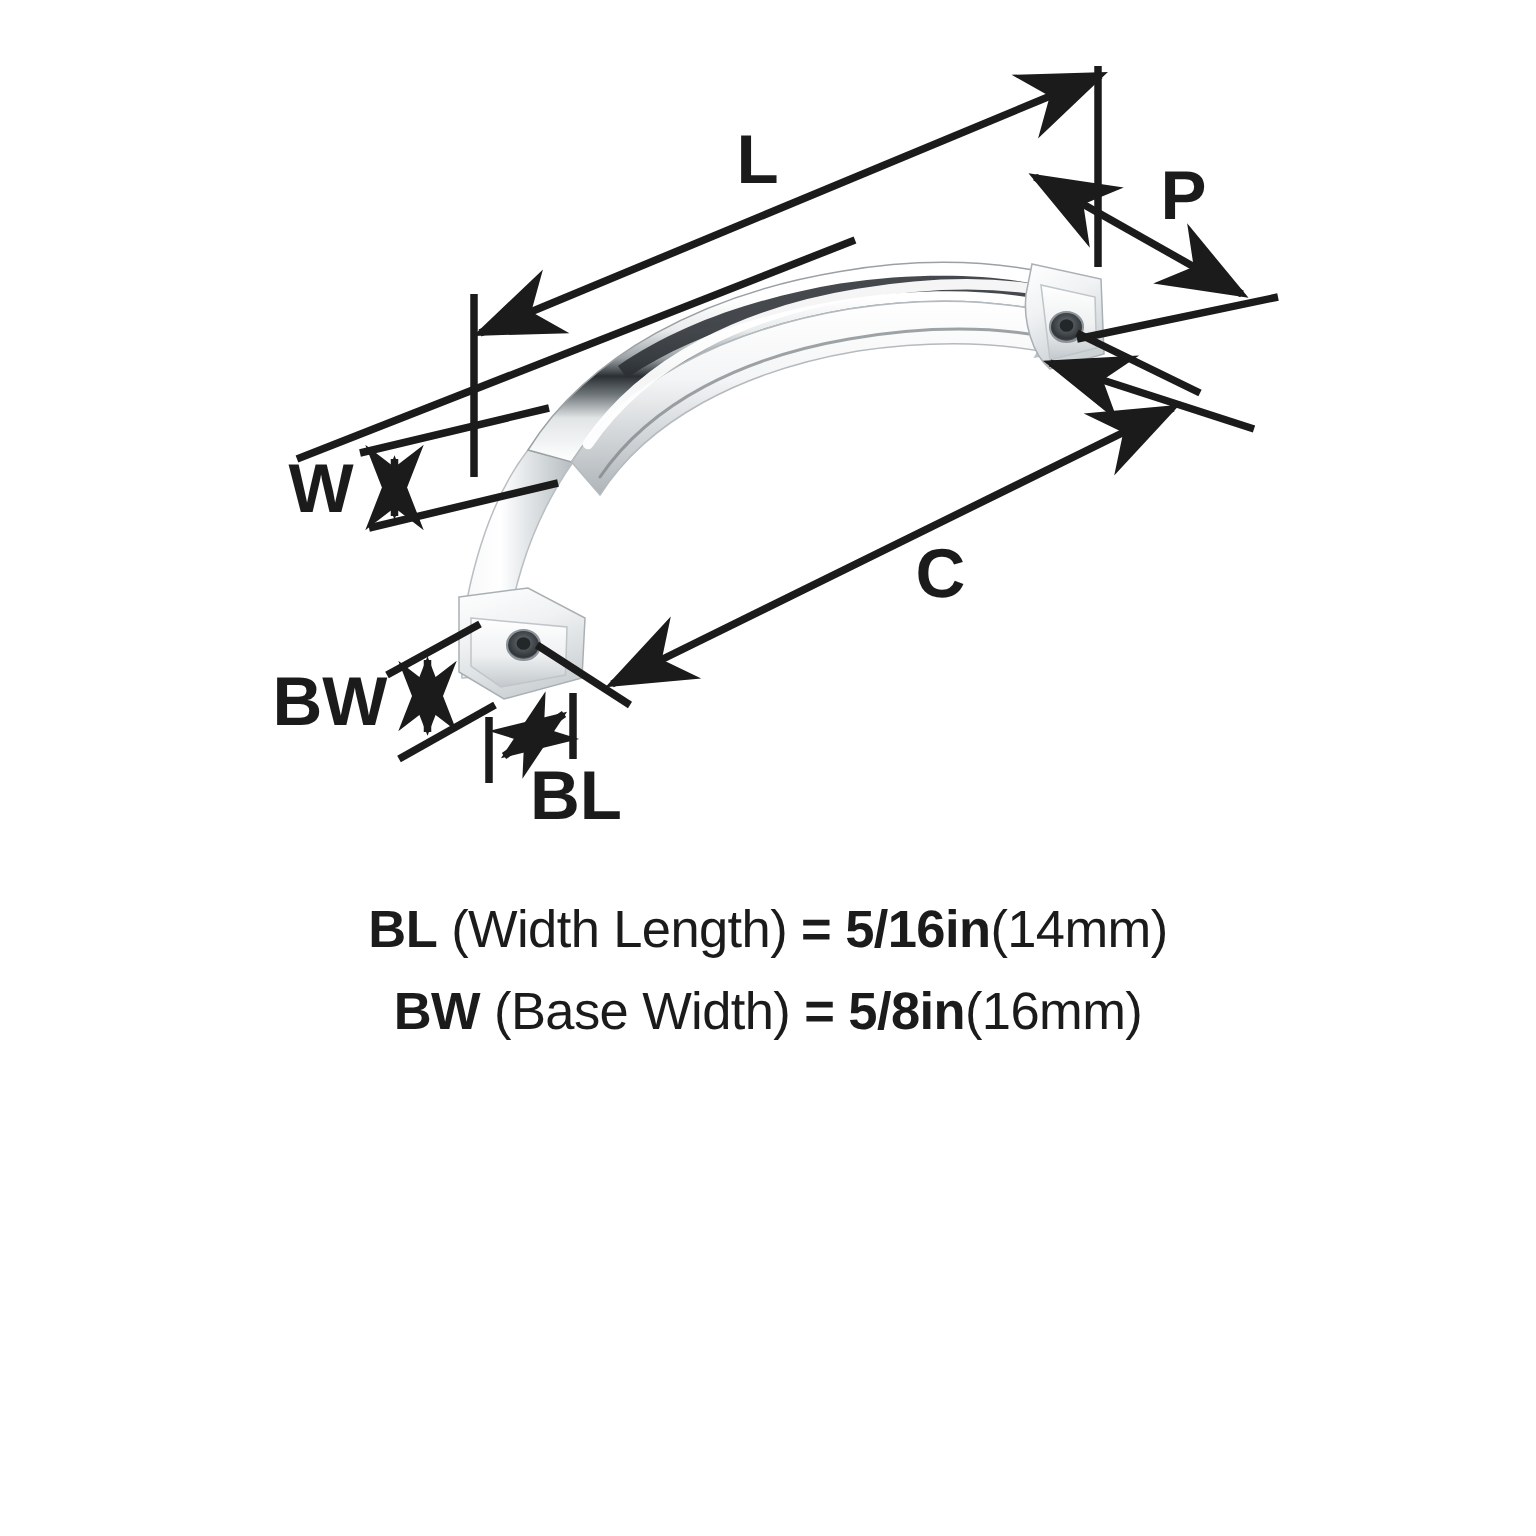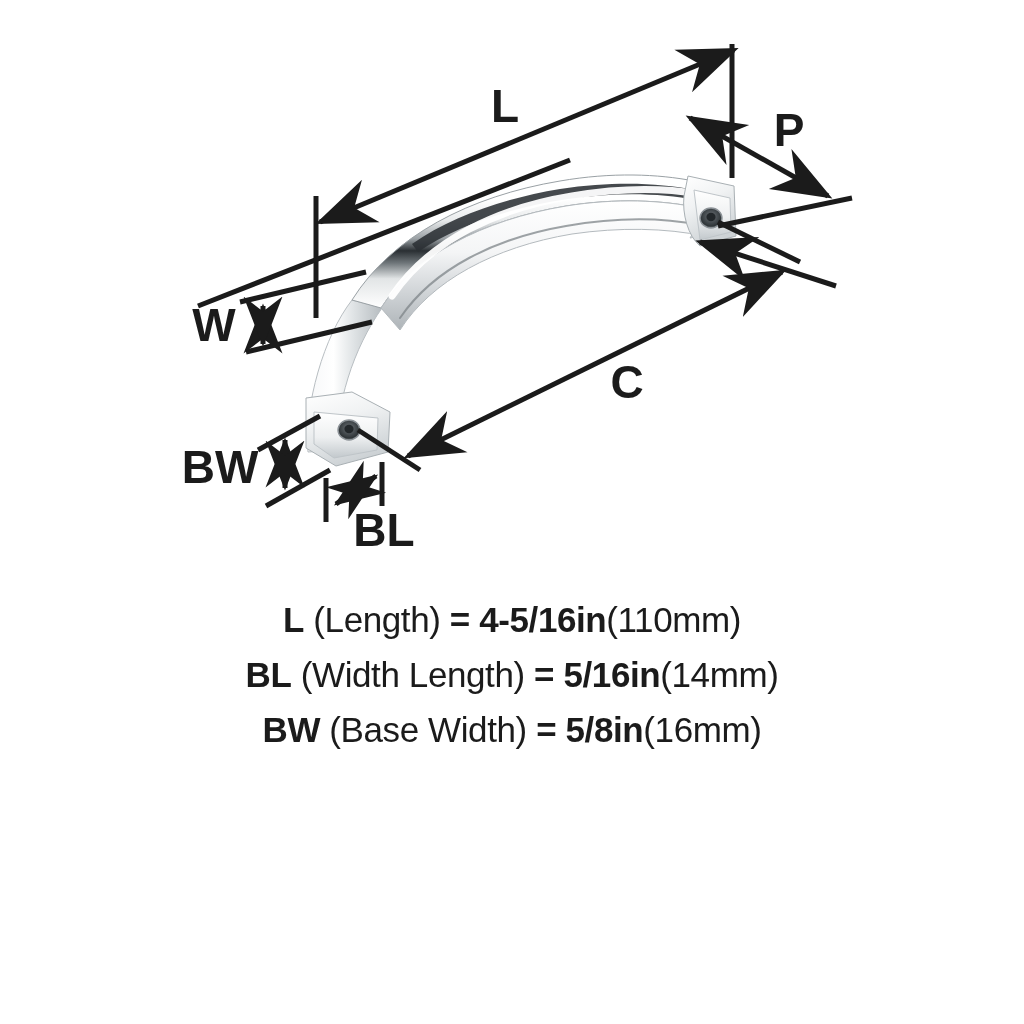--- a/index.html
+++ b/index.html
@@ -232,26 +232,20 @@
     <text class="dim-label" x="505" y="122" font-size="46" text-anchor="middle">L</text>
     <text class="dim-label" x="789" y="146" font-size="46" text-anchor="middle">P</text>
     <text class="dim-label" x="214" y="341" font-size="46" text-anchor="middle">W</text>
     <text class="dim-label" x="627" y="398" font-size="46" text-anchor="middle">C</text>
     <text class="dim-label" x="220" y="483" font-size="46" text-anchor="middle">BW</text>
     <text class="dim-label" x="384" y="546" font-size="46" text-anchor="middle">BL</text>
   </svg>
 
   <div id="spec-list">
 
-    <div class="spec-row">
-      <span class="code">L</span>
-      <span class="name">(Length)</span>
-      <span class="eq">=</span>
-      <span class="imperial">4-5/16in</span><span class="metric">(110mm)</span>
-    </div>
 
 
 
 
     <div class="spec-row">
       <span class="code">BL</span>
       <span class="name">(Width Length)</span>
       <span class="eq">=</span>
       <span class="imperial">5/16in</span><span class="metric">(14mm)</span>
     </div>

